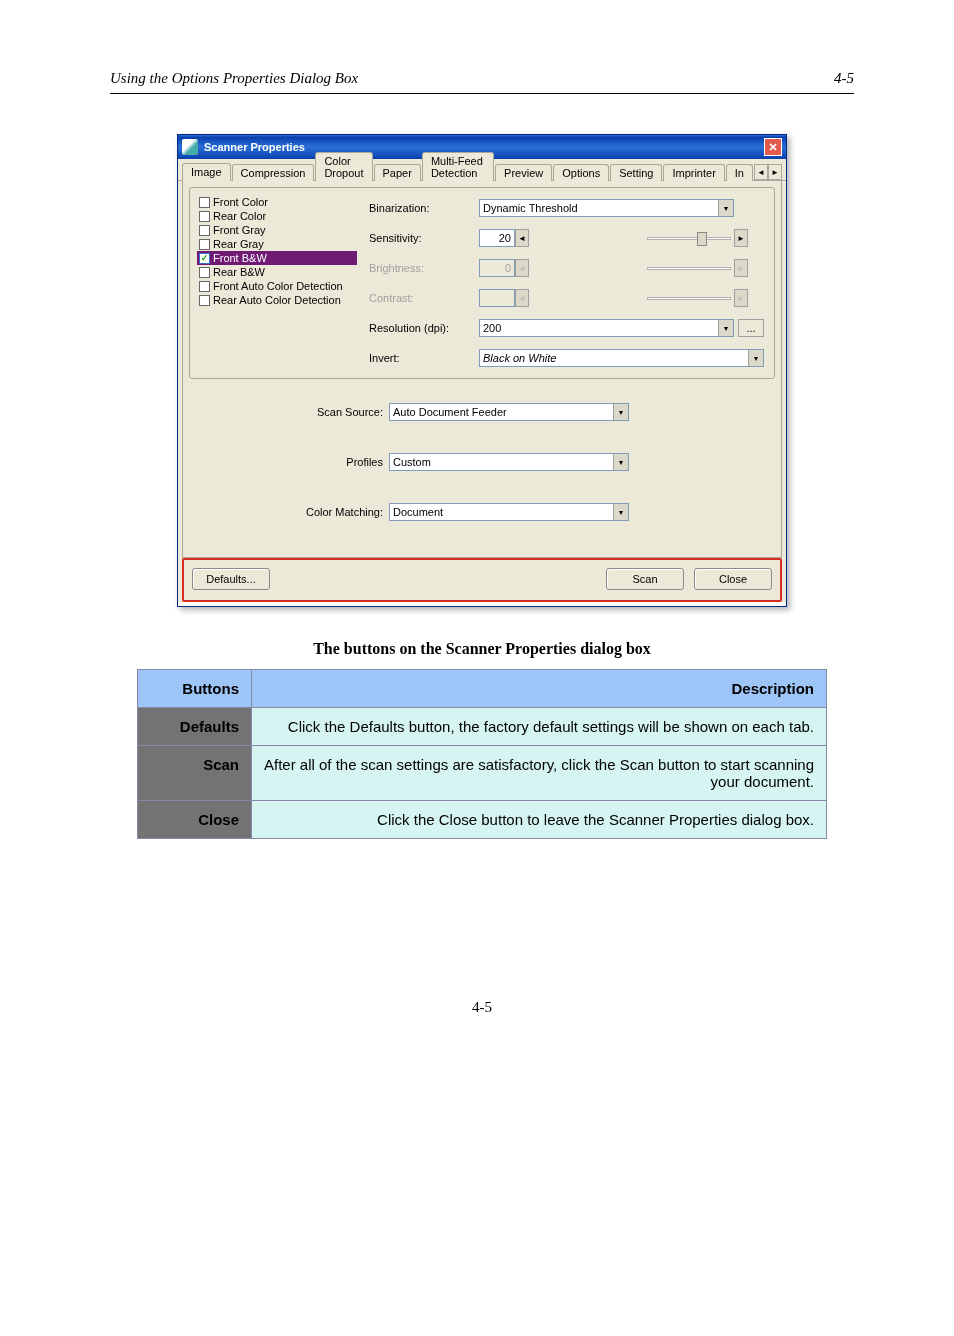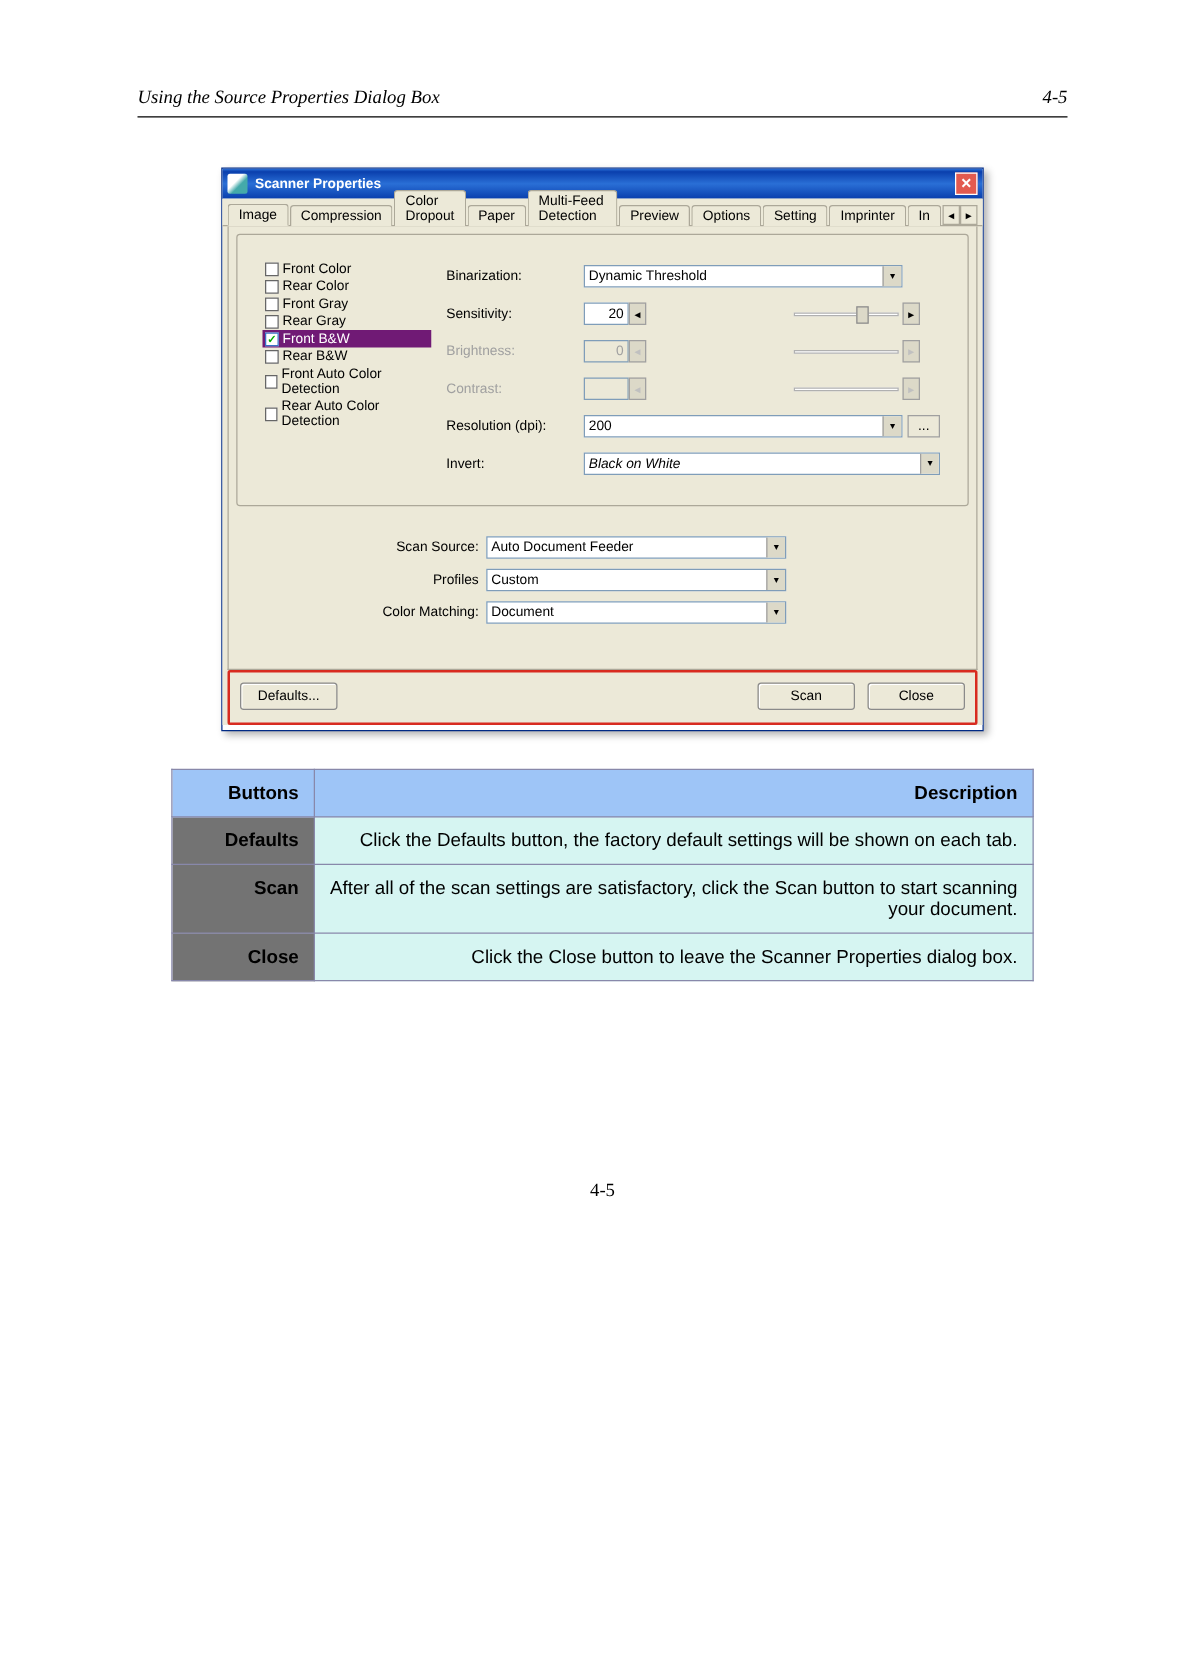--- a/index.html
+++ b/index.html
@@ -122,21 +122,21 @@
     border: 1px solid #aca899;
     border-top: none;
     margin: 0 4px 0 4px;
     padding: 6px;
   }
   .upper {
     display: flex;
     gap: 10px;
     border: 1px solid #aca899;
     border-radius: 3px;
-    padding: 20px;
+    padding: 7px;
     background: #ece9d8;
   }
   .side-list {
     width: 160px;
   }
   .side-item {
     display: flex;
     align-items: center;
     padding: 1px 2px;
     font-size: 11px;
@@ -240,21 +240,21 @@
     background: #ece9d8;
     border: 1px solid #a0a0a0;
     display:flex; align-items:center; justify-content:center;
     font-size: 11px;
     margin-left: 4px;
   }
   .lower {
     margin-top: 24px;
     display: grid;
     grid-template-columns: 200px 240px;
-    row-gap: 8px;
+    row-gap: 32px;
     align-items: center;
     padding: 0 0 30px 0;
   }
   .lower .lbl { text-align: right; padding-right: 6px; }
   .btn-row {
     display: flex;
     justify-content: flex-start;
     gap: 10px;
     padding: 8px 8px 10px 8px;
     background: #ece9d8;
@@ -303,21 +303,21 @@
     margin-top: 160px;
     text-align: center;
     font-size: 15px;
   }
 </style>
 </head>
 <body>
 
 <div class="page">
   <div class="header-line">
-    <span>Using the Source Properties Dialog Box</span>
+    <span>Using the Options Properties Dialog Box</span>
     <span>4-5</span>
   </div>
   <hr class="hr">
 
 
   <div class="dialog-wrap">
     <div class="titlebar">
       <div class="tb-icon"></div>
       <div class="tb-title">Scanner Properties</div>
       <div class="tb-close">✕</div>
@@ -454,20 +454,21 @@
 
       <div class="btn-row">
         <div class="winbtn">Defaults...</div>
         <div class="spacer"></div>
         <div class="winbtn">Scan</div>
         <div class="winbtn">Close</div>
       </div>
     </div>
   </div>
 
+  <p class="para" style="font-weight:bold; text-align:center;">The buttons on the Scanner Properties dialog box</p>
 
   <table class="tbl">
     <tbody>
         <tr>
       <th>Buttons</th>
       <th>Description</th>
     </tr>
     <tr>
       <td class="label">Defaults</td>
       <td class="body">Click the Defaults button, the factory default settings will be shown on each tab.</td>

